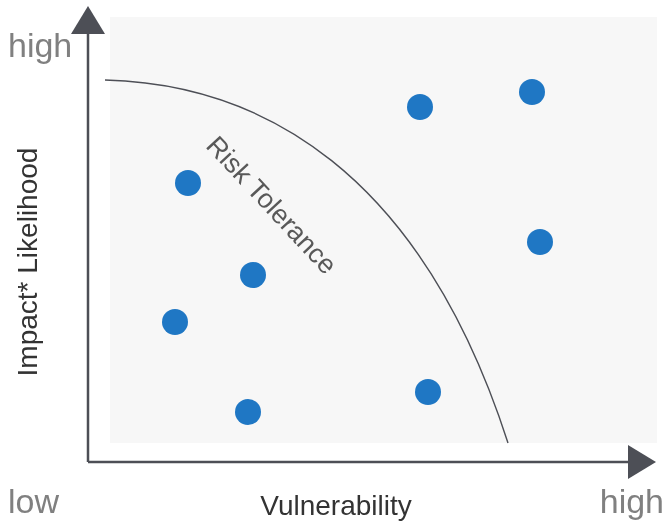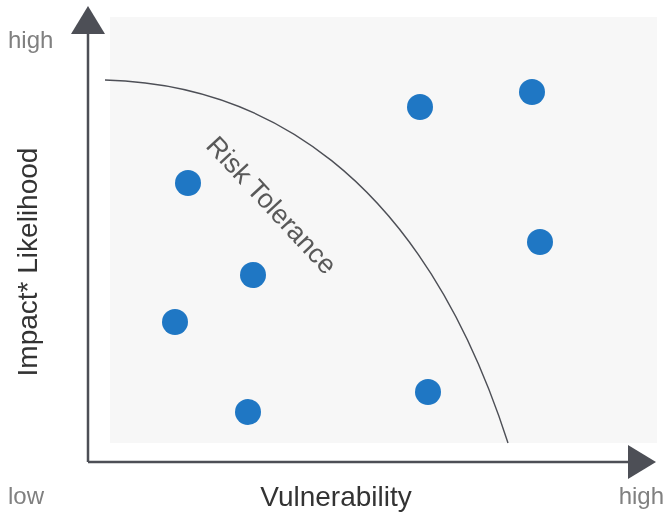--- a/index.html
+++ b/index.html
@@ -38,27 +38,28 @@
     pointer-events: none;
   }
 
   
   .lbl {
     position: absolute;
     white-space: nowrap;
     font-weight: 400;
   }
   .lbl-endpoint {
-    font-size: 24px;
+    font-size: 34px;
     color: #808080;
     letter-spacing: 0px;
   }
   .lbl-axis-title {
     font-size: 28px;
     color: #333333;
+    margin-top: 9px;
   }
 
   #y-high {
     left: 8px;
     top: 26px;
   }
   #x-low {
     left: 8px;
     top: 482px;
     text-align: center;

